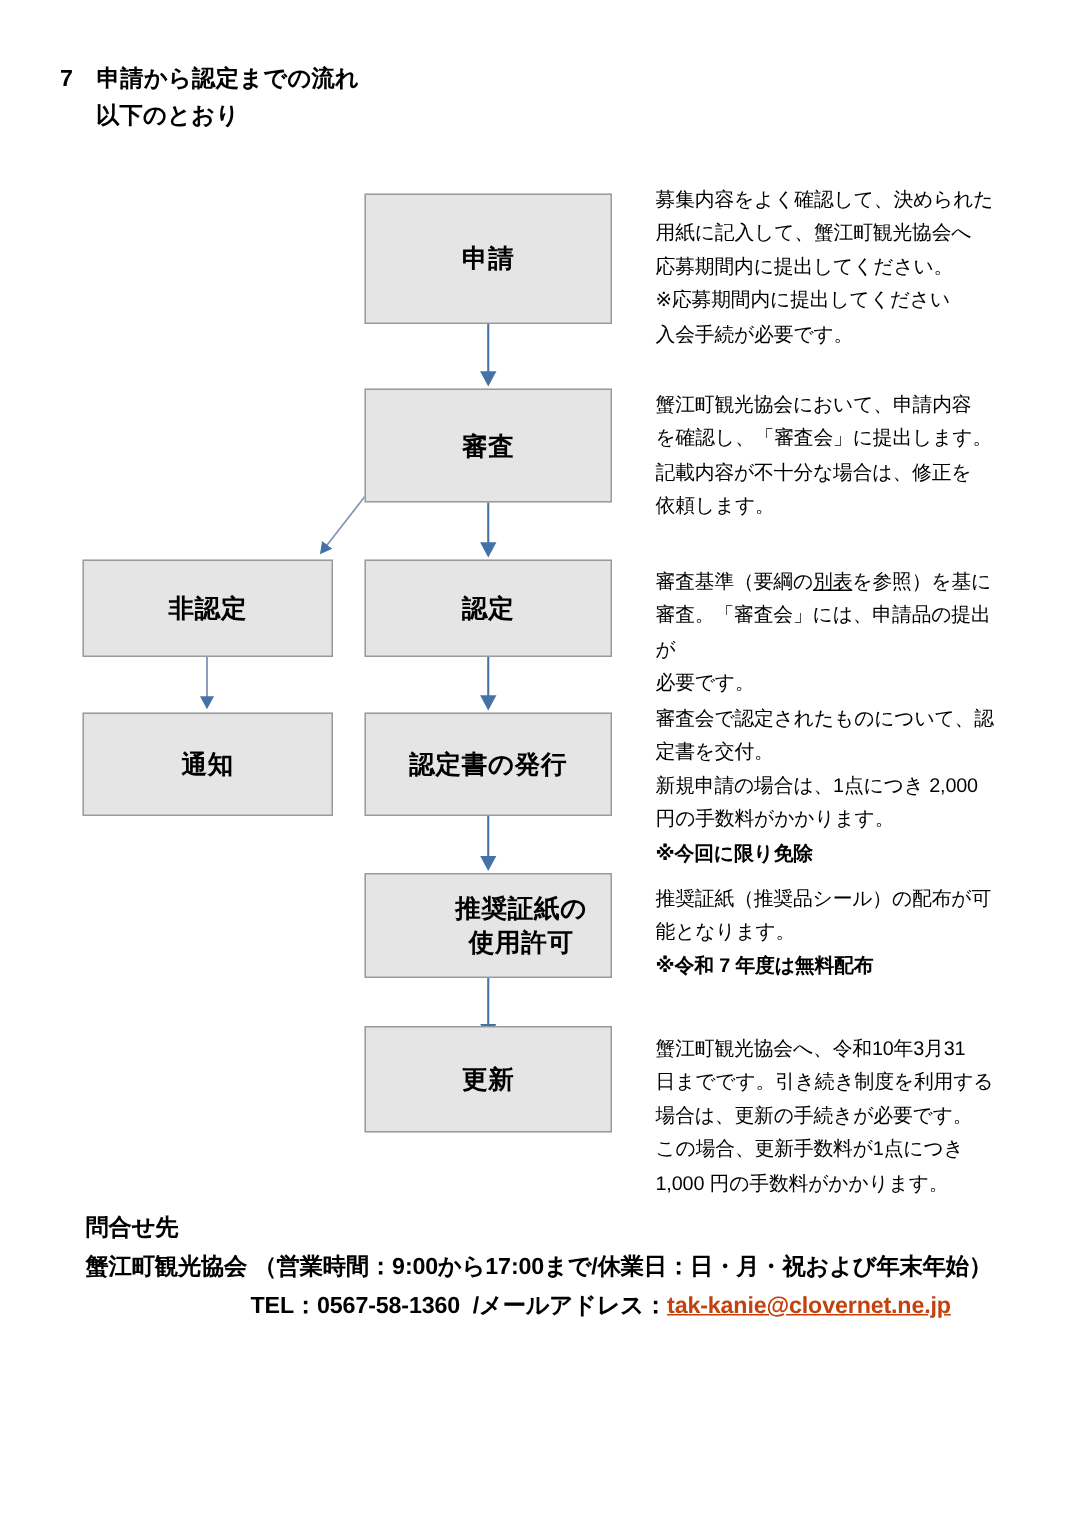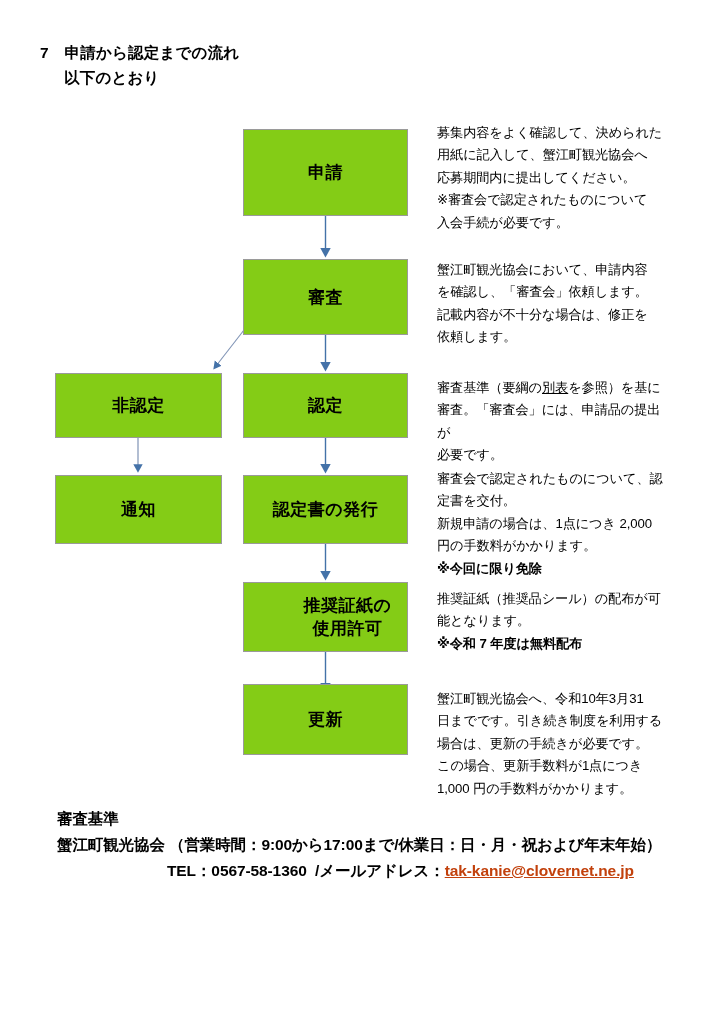--- a/index.html
+++ b/index.html
@@ -46,21 +46,21 @@
     left: 0;
     top: 0;
     width: 724px;
     height: 800px;
     pointer-events: none;
   }
 
   .node {
     position: absolute;
     border: 1px solid #9a9a9a;
-    background: #84cc16;
+    background: #e5e5e5;
     box-sizing: border-box;
     display: flex;
     align-items: center;
     justify-content: center;
     text-align: center;
   }
   .node-label {
     font-size: 17px;
     font-weight: bold;
     line-height: 23px;
@@ -175,27 +175,27 @@
 使用許可</span>
   </div>
   <div class="node n-renew">
     <span class="node-label">更新</span>
   </div>
 
   <div class="desc d-apply">
     <p>募集内容をよく確認して、決められた</p>
     <p>用紙に記入して、蟹江町観光協会へ</p>
     <p>応募期間内に提出してください。</p>
-    <p>※審査会で認定されたものについて</p>
+    <p>※応募期間内に提出してください</p>
     <p>入会手続が必要です。</p>
   </div>
 
   <div class="desc d-review">
     <p>蟹江町観光協会において、申請内容</p>
-    <p>を確認し、「審査会」依頼します。</p>
+    <p>を確認し、「審査会」に提出します。</p>
     <p>記載内容が不十分な場合は、修正を</p>
     <p>依頼します。</p>
   </div>
 
   <div class="desc d-certify">
     <p><span>審査基準（要綱の</span><span class="ul">別表</span><span>を参照）を基に</span></p>
     <p>審査。「審査会」には、申請品の提出が</p>
     <p>必要です。</p>
   </div>
 
@@ -216,16 +216,16 @@
   <div class="desc d-renew">
     <p>蟹江町観光協会へ、令和10年3月31</p>
     <p>日までです。引き続き制度を利用する</p>
     <p>場合は、更新の手続きが必要です。</p>
     <p>この場合、更新手数料が1点につき</p>
     <p>1,000 円の手数料がかかります。</p>
   </div>
 </div>
 
 <div id="contact">
-  <div class="contact-line">審査基準</div>
+  <div class="contact-line">問合せ先</div>
   <div class="contact-line">蟹江町観光協会 （営業時間：9:00から17:00まで/休業日：日・月・祝および年末年始）</div>
   <div class="contact-line contact-line-3"><span>TEL：0567-58-1360  /メールアドレス：</span><span class="mail-link">tak-kanie@clovernet.ne.jp</span></div>
 </div>
 
 </body></html>

